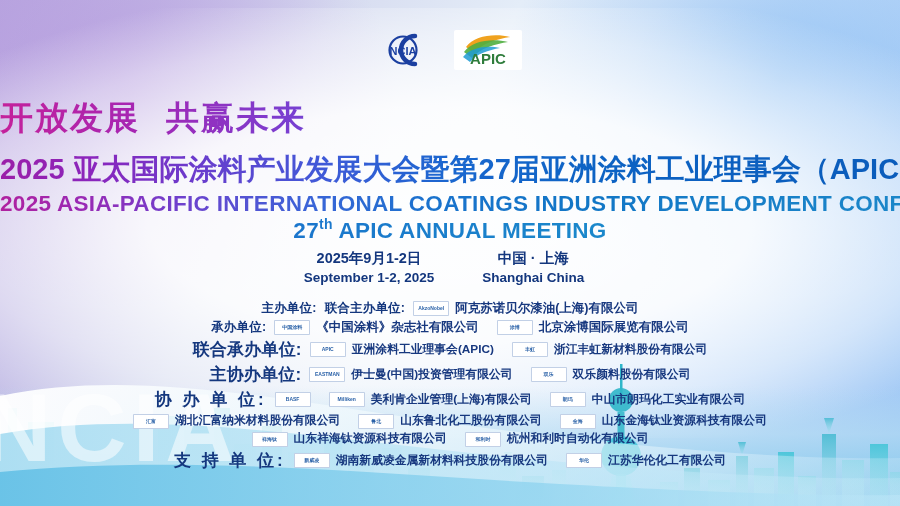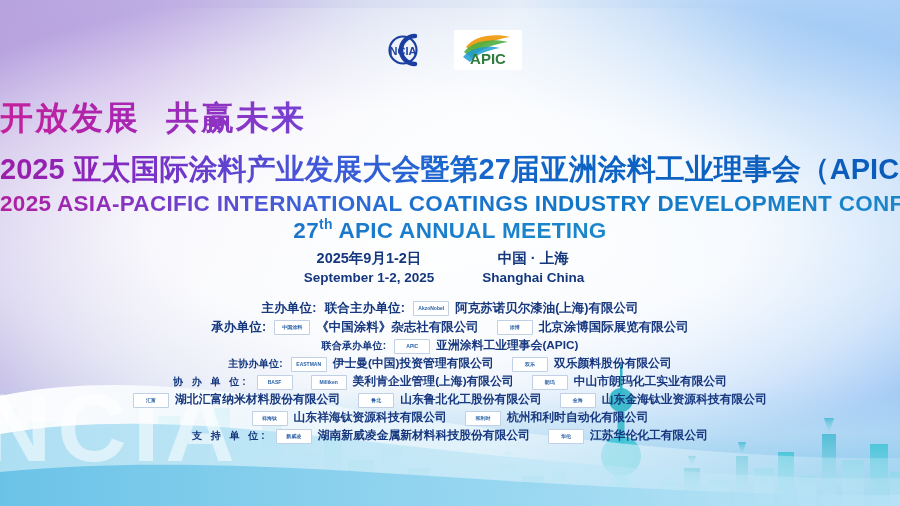--- a/index.html
+++ b/index.html
@@ -213,21 +213,21 @@
     color: #2b62a8;
     font-weight: 700;
     flex: 0 0 auto;
   }
   .sname {
     font-size: 12.5px;
     font-weight: 700;
     color: #17387f;
   }
   .srow.small .sname { font-size: 11.8px; }
-  .srow.small .srow-label { font-size: 10px; }
+  .srow.small .srow-label { font-size: 17px; }
   .pad-label { letter-spacing: 3px; }
 </style>
 </head>
 <body>
 
 <div id="poster">
 
   <div class="bg-wash-purple"></div>
   <div class="bg-wash-blue"></div>
   <div class="bg-wash-white"></div>
@@ -386,20 +386,24 @@
             <span class="slogo">涂博</span>
             <span class="sname">北京涂博国际展览有限公司</span>
           </div>
         </div>
         <div class="srow small">
           <span class="srow-label">联合承办单位:</span>
           <div class="sgroup">
             <span class="slogo">APIC</span>
             <span class="sname">亚洲涂料工业理事会(APIC)</span>
           </div>
+          <div class="sgroup">
+            <span class="slogo">丰虹</span>
+            <span class="sname">浙江丰虹新材料股份有限公司</span>
+          </div>
         </div>
         <div class="srow small">
           <span class="srow-label">主协办单位:</span>
           <div class="sgroup">
             <span class="slogo">EASTMAN</span>
             <span class="sname">伊士曼(中国)投资管理有限公司</span>
           </div>
           <div class="sgroup">
             <span class="slogo">双乐</span>
             <span class="sname">双乐颜料股份有限公司</span>

